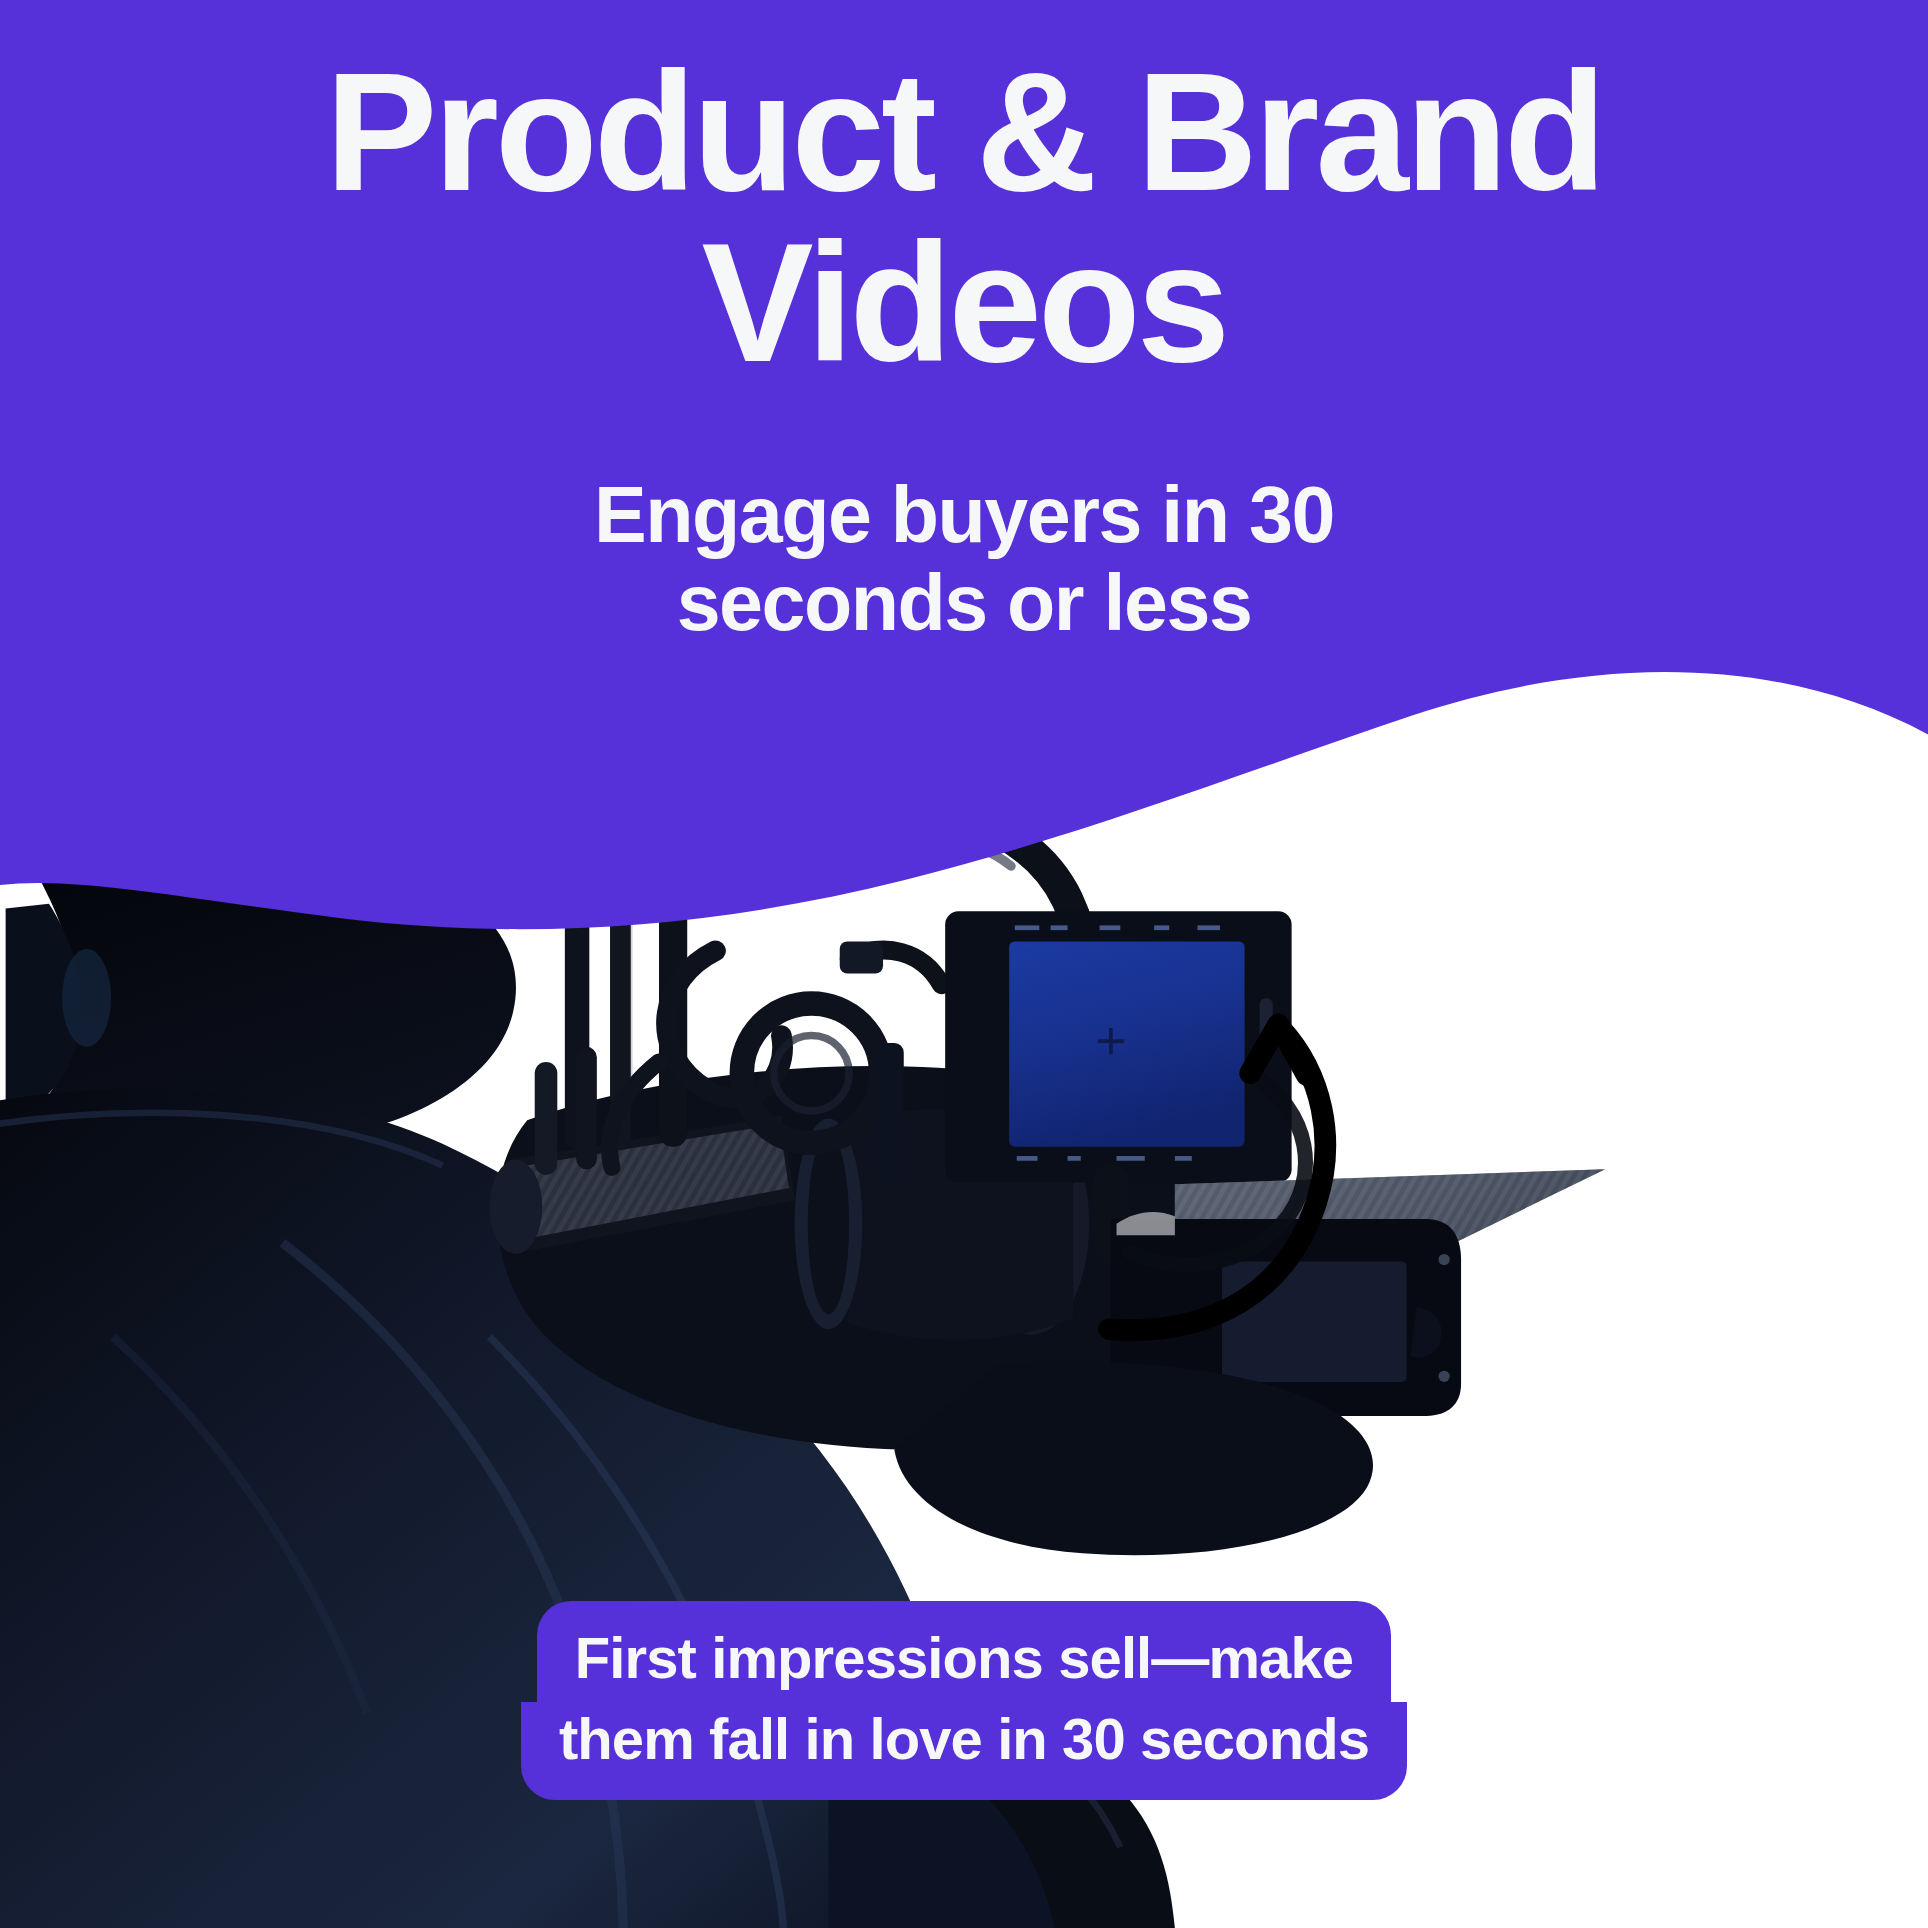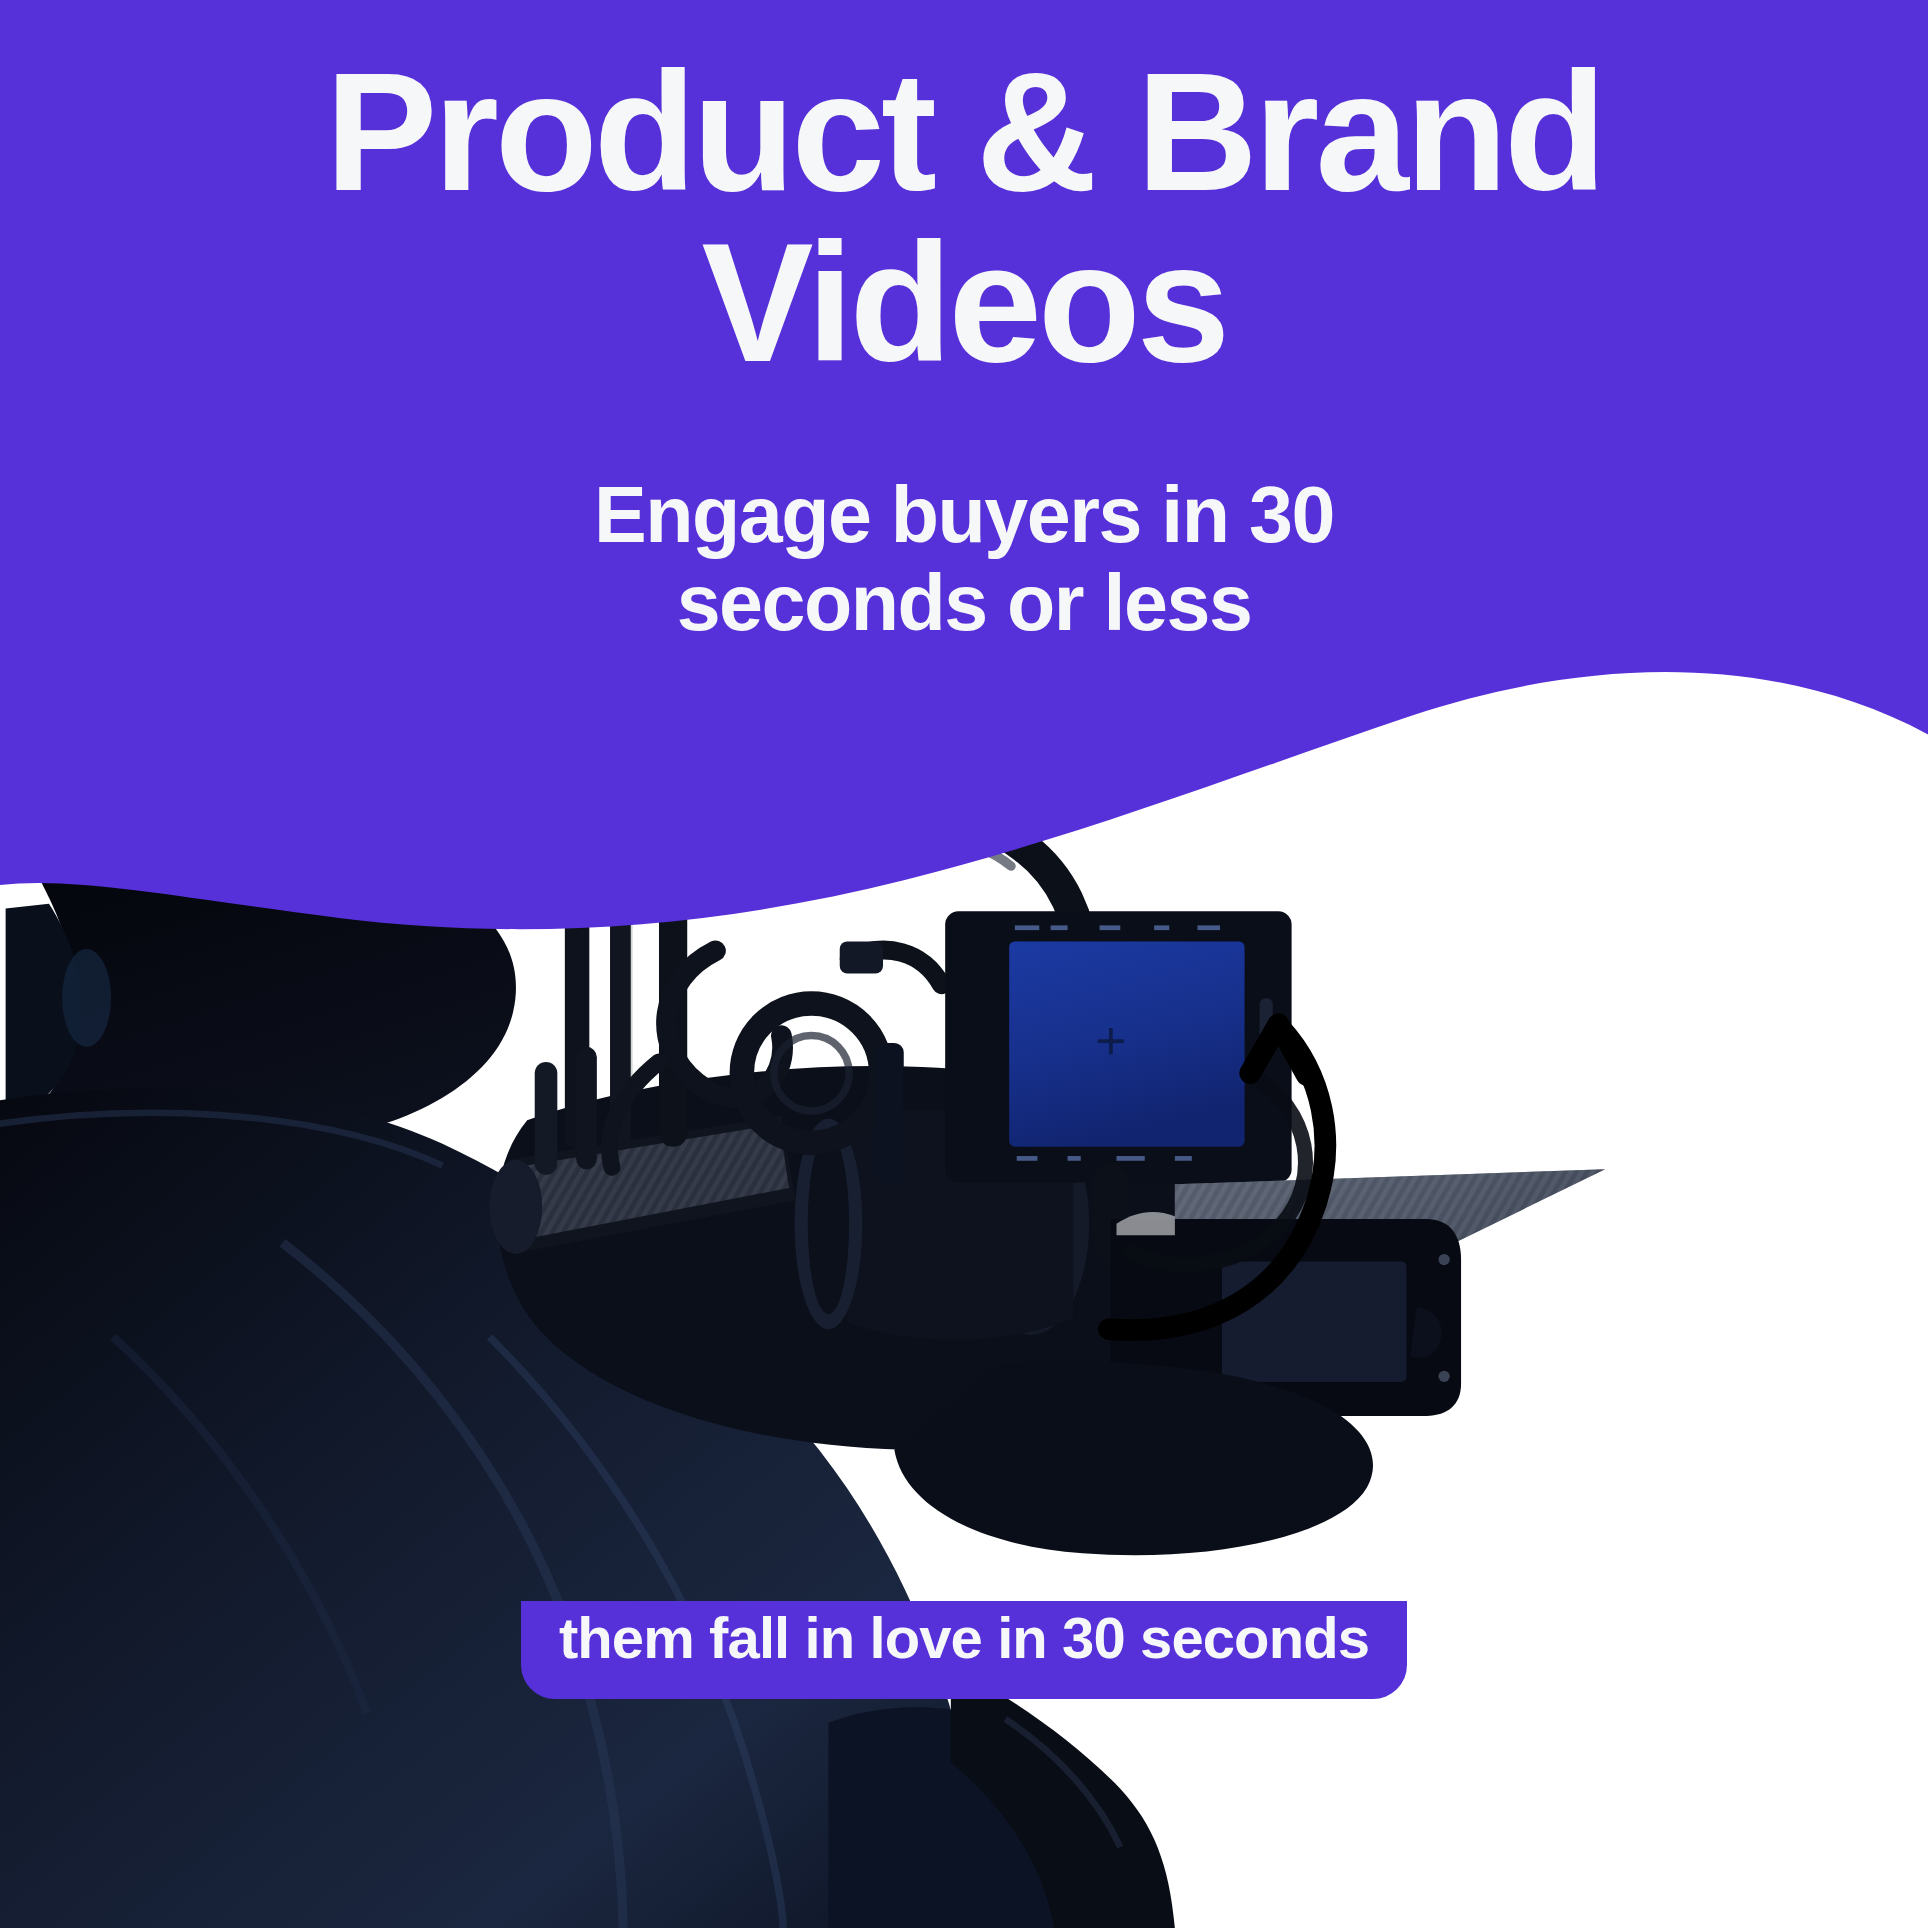--- a/index.html
+++ b/index.html
@@ -275,17 +275,18 @@
   </div>
 
   <div id="headline">
     <h1 id="title">Product &amp; Brand
 Videos</h1>
     <h2 id="subtitle">Engage buyers in 30
 seconds or less</h2>
   </div>
 
   <div id="badge">
+    <span class="badge-line l1">First impressions sell—make</span>
     <span class="badge-line l2">them fall in love in 30 seconds</span>
   </div>
 
 </div>
 
 
 </body></html>

